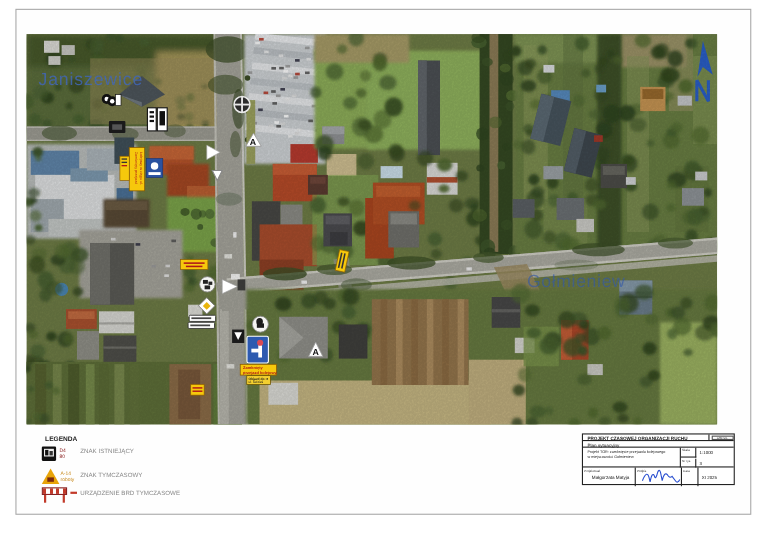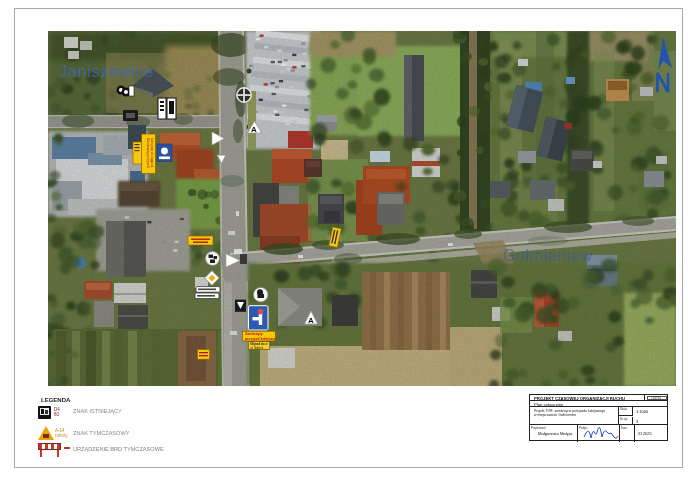--- a/index.html
+++ b/index.html
@@ -2,21 +2,21 @@
 <html><head><meta charset="utf-8">
 <style>
  html,body{margin:0;padding:0;width:700px;height:494px;background:#ffffff;overflow:hidden}
  body{font-family:'Liberation Sans',sans-serif;position:relative}
  *{box-sizing:border-box}
 </style></head>
 <body>
 
 <div style="position:absolute;left:14px;top:8px;width:669px;height:460px;border:1px solid #a9a9a9;background:#fefefe"></div>
 
-<div style="position:absolute;left:48px;top:31px;width:628px;height:362px">
+<div style="position:absolute;left:24px;top:31px;width:628px;height:362px">
 
 <svg width="628" height="355" viewBox="0 0 628 355" xmlns="http://www.w3.org/2000/svg" style="display:block">
  <defs>
   <filter id="soft" x="-20%" y="-20%" width="140%" height="140%">
           <feGaussianBlur stdDeviation="1.6"></feGaussianBlur>
         </filter>
   <filter id="soft2" x="-20%" y="-20%" width="140%" height="140%">
           <feGaussianBlur stdDeviation="3"></feGaussianBlur>
         </filter>
   <filter id="grain" x="0" y="0" width="100%" height="100%">

